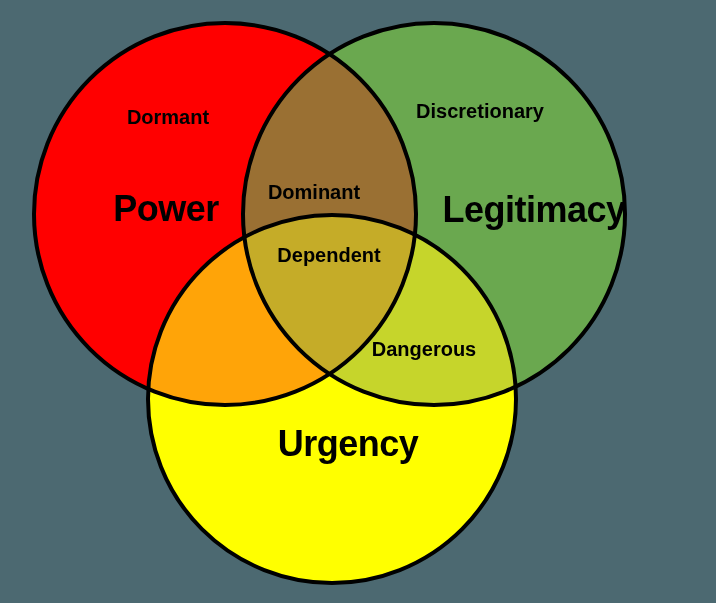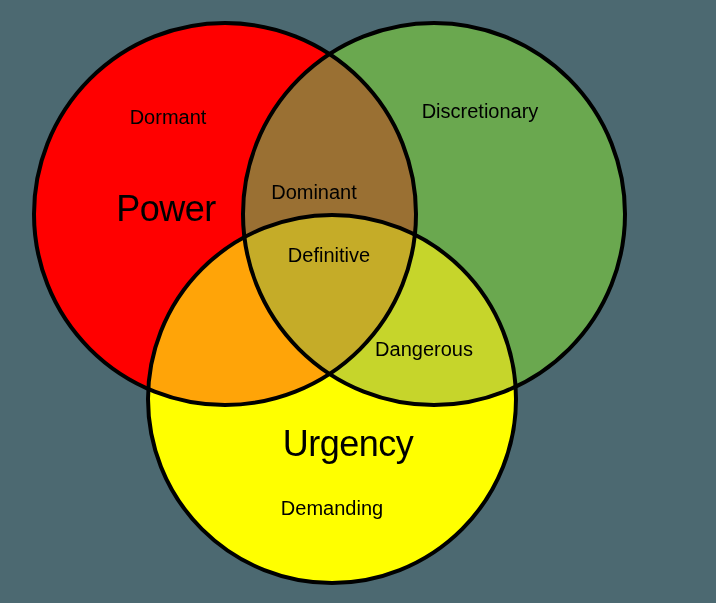--- a/index.html
+++ b/index.html
@@ -7,21 +7,21 @@
     position: relative;
     width: 716px;
     height: 603px;
     overflow: hidden;
     font-family: "Liberation Sans", sans-serif;
   }
   .venn-svg { position: absolute; left: 0; top: 0; display: block; }
   .label {
     position: absolute;
     transform: translate(-50%, -50%);
-    font-weight: 400;
+    font-weight: 700;
     color: #000;
     white-space: nowrap;
     line-height: 1;
   }
   .label--small { font-size: 20px; letter-spacing: 0px; }
   .label--big   { font-size: 36px; letter-spacing: -0.5px; margin-left: 16px; }
 </style>
 </head>
 <body>
 
@@ -59,26 +59,26 @@
     <circle cx="434" cy="214" r="191" fill="none" stroke-width="4" stroke="#000000"></circle>
     <circle cx="332" cy="399" r="184" fill="none" stroke-width="4" stroke="#000000"></circle>
   </svg>
 
   <div class="label label--small" style="left:168px; top:117px;">Dormant</div>
 
   <div class="label label--big" style="left:150px; top:209px;">Power</div>
 
   <div class="label label--small" style="left:480px; top:111px;">Discretionary</div>
 
+  <div class="label label--big" style="left:518px; top:210px;">Legitimacy</div>
 
   <div class="label label--small" style="left:314px; top:176px;margin-top:16px;">Dominant</div>
 
-  <div class="label label--small" style="left:329px; top:255px;">Definitive</div>
+  <div class="label label--small" style="left:329px; top:255px;">Dependent</div>
 
 
   <div class="label label--small" style="left:424px; top:349px;">Dangerous</div>
 
   <div class="label label--big" style="left:332px; top:444px;">Urgency</div>
 
-  <div class="label label--small" style="left:332px; top:508px;">Demanding</div>
 
 
 </div>
 
 </body></html>

